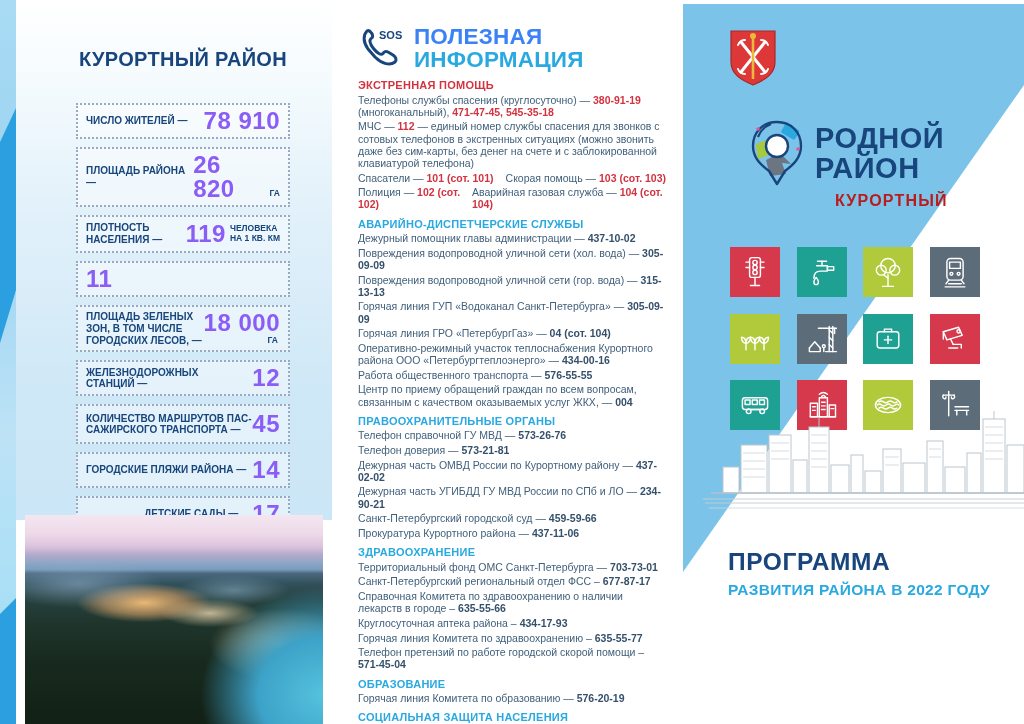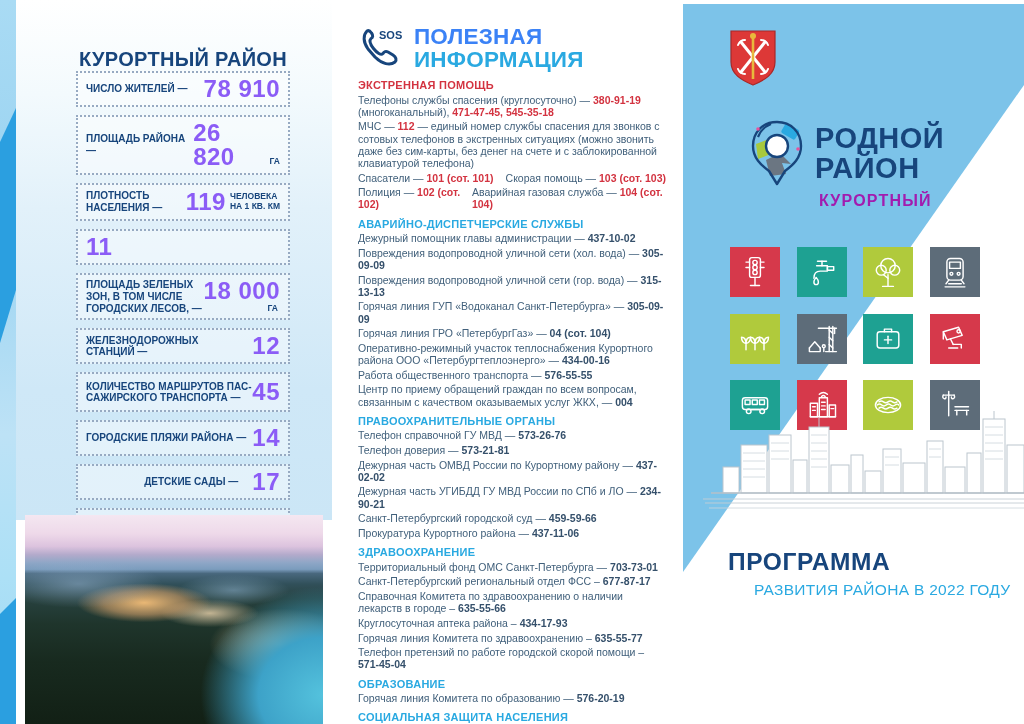--- a/index.html
+++ b/index.html
@@ -24,21 +24,21 @@
     margin-bottom:8px;padding:4px 8px;display:flex;align-items:center;justify-content:space-between;}
   .stat .lbl{color:#17457c;font-size:10px;font-weight:bold;line-height:1.18;white-space:pre-line;}
   .stat .valwrap{display:flex;align-items:center;}
   .stat .val{color:#8b5cf6;font-size:24px;font-weight:bold;letter-spacing:.5px;line-height:1;}
   .stat .unit{color:#17457c;font-size:8.5px;font-weight:bold;line-height:1.15;white-space:pre-line;margin-left:4px;}
   .stat.u-inline .unit{align-self:flex-end;margin-bottom:2px;}
   .stat.u-below .valwrap{flex-direction:column;align-items:flex-end;}
   .stat.u-below .unit{margin:1px 2px 0 0;}
   .stat.lbl-right{justify-content:flex-end;}
   .stat.lbl-right .lbl{margin-right:14px;}
-  .stats .stat:nth-of-type(1){min-height:36px;}
+  .stats .stat:nth-of-type(1){min-height:36px;margin-top:32px;}
   .stats .stat:nth-of-type(2){min-height:34px;}
   .stats .stat:nth-of-type(3){min-height:38px;}
   .stats .stat:nth-of-type(4){min-height:32px;}
   .stats .stat:nth-of-type(5){min-height:46px;}
   .stats .stat:nth-of-type(6){min-height:34px;}
   .stats .stat:nth-of-type(7){min-height:40px;}
   .stats .stat:nth-of-type(8){min-height:34px;}
   .stats .stat:nth-of-type(9){min-height:34px;}
   .stats .stat:nth-of-type(10){min-height:33px;}
 
@@ -71,28 +71,28 @@
   .cols{display:flex;justify-content:space-between;}
 
   
   .panel-right{position:absolute;left:683px;top:0;width:402px;height:724px;background:#fff;}
   .blue-bg{position:absolute;inset:0;background:#7cc3e9;
     clip-path:polygon(0 4px,341px 4px,341px 85px,0 572px);}
   .crest{position:absolute;left:46px;top:29px;}
   .logo{position:absolute;left:66px;top:118px;display:flex;align-items:flex-start;}
   .logo-text{margin-left:10px;margin-top:6px;}
   .logo-text .big{color:#17457c;font-size:29px;font-weight:bold;line-height:1.02;letter-spacing:.5px;}
-  .logo-text .sub{color:#a21caf;font-size:16px;font-weight:bold;letter-spacing:1.2px;margin-top:9px;margin-left:4px;}
+  .logo-text .sub{color:#b91c1c;font-size:16px;font-weight:bold;letter-spacing:1.2px;margin-top:9px;margin-left:20px;}
   .tiles{position:absolute;left:47px;top:247px;display:grid;
     grid-template-columns:repeat(4,50px);grid-auto-rows:50px;column-gap:16.5px;row-gap:16.5px;}
   .tile{display:flex;align-items:center;justify-content:center;}
   .skyline{position:absolute;left:0;top:405px;}
   .program{position:absolute;left:45px;top:548px;}
   .program .t1{color:#17457c;font-size:24.5px;font-weight:bold;letter-spacing:.6px;}
-  .program .t2{color:#2aa9e1;font-size:15.5px;font-weight:normal;letter-spacing:.3px;margin-top:5px;margin-left:26px;}
+  .program .t2{color:#2aa9e1;font-size:15.5px;font-weight:bold;letter-spacing:.3px;margin-top:5px;}
 </style>
 </head>
 <body>
 
 <div class="page">
 
   <div class="edge-band">
     <div class="edge-dark seg1"></div>
     <div class="edge-dark seg2"></div>
   </div>

